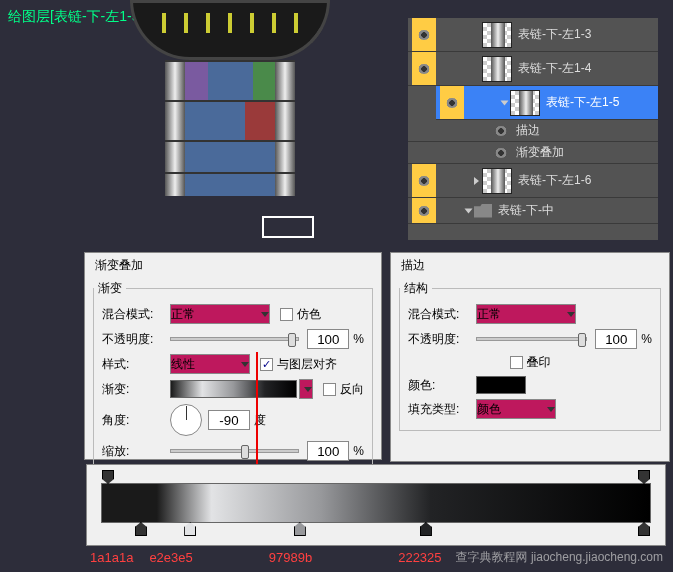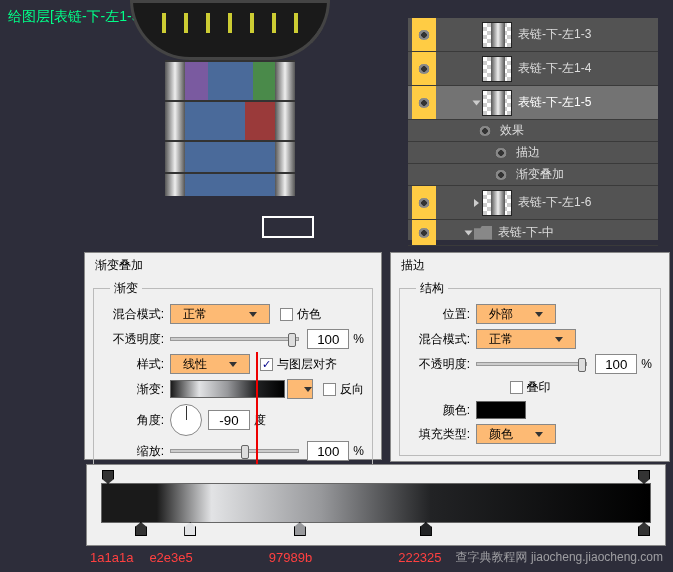--- a/index.html
+++ b/index.html
@@ -14,38 +14,38 @@
 .band { position: absolute; left: 55px; width: 130px; }
 .band-seg { height: 40px; display: flex; border-top: 2px solid #333; }
 .band-seg .l, .band-seg .r { width: 20px; background: linear-gradient(90deg,#555,#eee,#555); }
 .band-seg .m { flex: 1; }
 .c-purple { background: #7a5aa0; } .c-green { background: #4a8a4a; } .c-blue { background: #4a6a9a; } .c-red { background: #9a3a3a; }
 .sel-box { position: absolute; border: 2px solid #fff; width: 52px; height: 22px; left: 152px; top: 216px; }
 
 .layers-panel { position: absolute; top: 18px; left: 408px; width: 250px; height: 222px; background: #535353; color: #ddd; }
 .layer-row { display: flex; align-items: center; height: 34px; border-bottom: 1px solid #3a3a3a; padding-left: 4px; }
 .layer-row.sub { height: 22px; padding-left: 70px; }
-.layer-row.sel { background: #737373; color: #fff; }
+.layer-row.sel { background: #3b82f6; color: #fff; margin-left: 28px; }
 .vis-col { width: 24px; text-align: center; background: #ffcc44; height: 100%; display: flex; align-items: center; justify-content: center; margin-right: 6px; }
 .eye { width: 14px; height: 10px; background: radial-gradient(circle,#333 30%,#888 35%,#888 60%,transparent 65%); border-radius: 50%; }
 .layer-thumb { width: 30px; height: 26px; background: repeating-conic-gradient(#ccc 0 25%, #fff 0 50%) 0 0/8px 8px; border: 1px solid #222; margin-right: 6px; position: relative; }
 .layer-thumb::after { content:""; position:absolute; left:8px; top:0; width:14px; height:100%; background:linear-gradient(90deg,#555,#eee,#555); }
 .folder-ico { width: 18px; height: 14px; background: #888; margin-right: 6px; clip-path: polygon(0 20%,35% 20%,45% 0,100% 0,100% 100%,0 100%); }
 .tri { width: 0; height: 0; border-left: 5px solid #ccc; border-top: 4px solid transparent; border-bottom: 4px solid transparent; margin-right: 3px; }
 .tri.down { transform: rotate(90deg); }
 
 .dialog { position: absolute; background: #f0f0f0; border: 1px solid #888; color: #000; }
 .dlg-grad { top: 252px; left: 84px; width: 298px; height: 208px; }
 .dlg-stroke { top: 252px; left: 390px; width: 280px; height: 210px; }
 
 .group-box { border: 1px solid #bbb; margin: 10px 8px 4px 8px; position: relative; padding: 10px 8px 6px 8px; }
-.group-title { position: absolute; top: -9px; left: 16px; background: #f0f0f0; padding: 0 4px; font-size: 12px; }
+.group-title { position: absolute; top: -9px; left: 0; background: #f0f0f0; padding: 0 4px; font-size: 12px; }
 .row { display: flex; align-items: center; margin: 5px 0; font-size: 12px; }
-.row label { width: 62px; text-align: right; margin-right: 6px; }
-.select { background: #fdba74; border: 1px solid #888; height: 20px; padding: 1px 12px; display: flex; align-items: center; justify-content: space-between; min-width: 80px; }
+.row label { width: 62px; text-align: left; margin-right: 6px; }
+.select { background: #be185d; border: 1px solid #888; height: 20px; padding: 1px 0; display: flex; align-items: center; justify-content: space-between; min-width: 80px; }
 .select .arr { width: 0; height: 0; border-left: 4px solid transparent; border-right: 4px solid transparent; border-top: 5px solid #333; margin-left: 4px; }
 .chk { width: 13px; height: 13px; border: 1px solid #888; background: #fff; margin-right: 4px; display: inline-flex; align-items: center; justify-content: center; }
 .chk.on::after { content: "✓"; font-size: 11px; color: #008; }
 .slider { flex: 1; height: 4px; background: #ccc; border: 1px solid #999; position: relative; margin-right: 8px; }
 .slider .th { position: absolute; top: -5px; width: 8px; height: 14px; background: #ddd; border: 1px solid #666; border-radius: 2px; }
 .num-input { width: 42px; height: 20px; background: #fff; border: 1px solid #888; text-align: center; padding: 1px; }
 .btn { background: #e8e8e8; border: 1px solid #888; padding: 2px 8px; height: 22px; }
 .grad-preview { flex: 1; height: 18px; background: linear-gradient(90deg,#1a1a1a,#e2e3e5,#97989b,#222325,#000); border: 1px solid #666; margin-right: 2px; }
 .angle-dial { width: 32px; height: 32px; border: 1px solid #888; border-radius: 50%; background: #fff; position: relative; margin-right: 6px; }
 .angle-dial::after { content:""; position:absolute; left:50%; top:50%; width:1px; height:14px; background:#333; transform-origin: top; transform: rotate(180deg); }
@@ -127,24 +127,20 @@
   </div>
   <div class="layer-row sel">
     <div class="vis-col">
         <div class="eye"></div>
       </div>
     <div style="width:32px"></div>
       <div class="tri down"></div>
       <div class="layer-thumb"></div>
     <span>表链-下-左1-5</span>
   </div>
-  <div class="layer-row sub">
-    <div class="eye" style="margin-right:8px"></div>
-    <span>效果</span>
-  </div>
   <div class="layer-row sub" style="padding-left:86px">
     <div class="eye" style="margin-right:8px"></div>
     <span>描边</span>
   </div>
   <div class="layer-row sub" style="padding-left:86px">
     <div class="eye" style="margin-right:8px"></div>
     <span>渐变叠加</span>
   </div>
   <div class="layer-row">
     <div class="vis-col">
@@ -223,27 +219,20 @@
       <input class="num-input" value="100" style="">
       <span style="margin-left:4px">%</span>
     </div>
   </div>
 </div>
 
 <div class="dialog dlg-stroke">
   <div style="padding:4px 10px;font-size:12px">描边</div>
   <div class="group-box">
     <div class="group-title">结构</div>
-    <div class="row">
-      <label>位置:</label>
-      <div class="select" style="width:80px">
-          <span>外部</span>
-          <div class="arr"></div>
-        </div>
-    </div>
     <div class="row">
       <label>混合模式:</label>
       <div class="select" style="width:100px">
           <span>正常</span>
           <div class="arr"></div>
         </div>
     </div>
     <div class="row">
       <label>不透明度:</label>
       <div class="slider">

